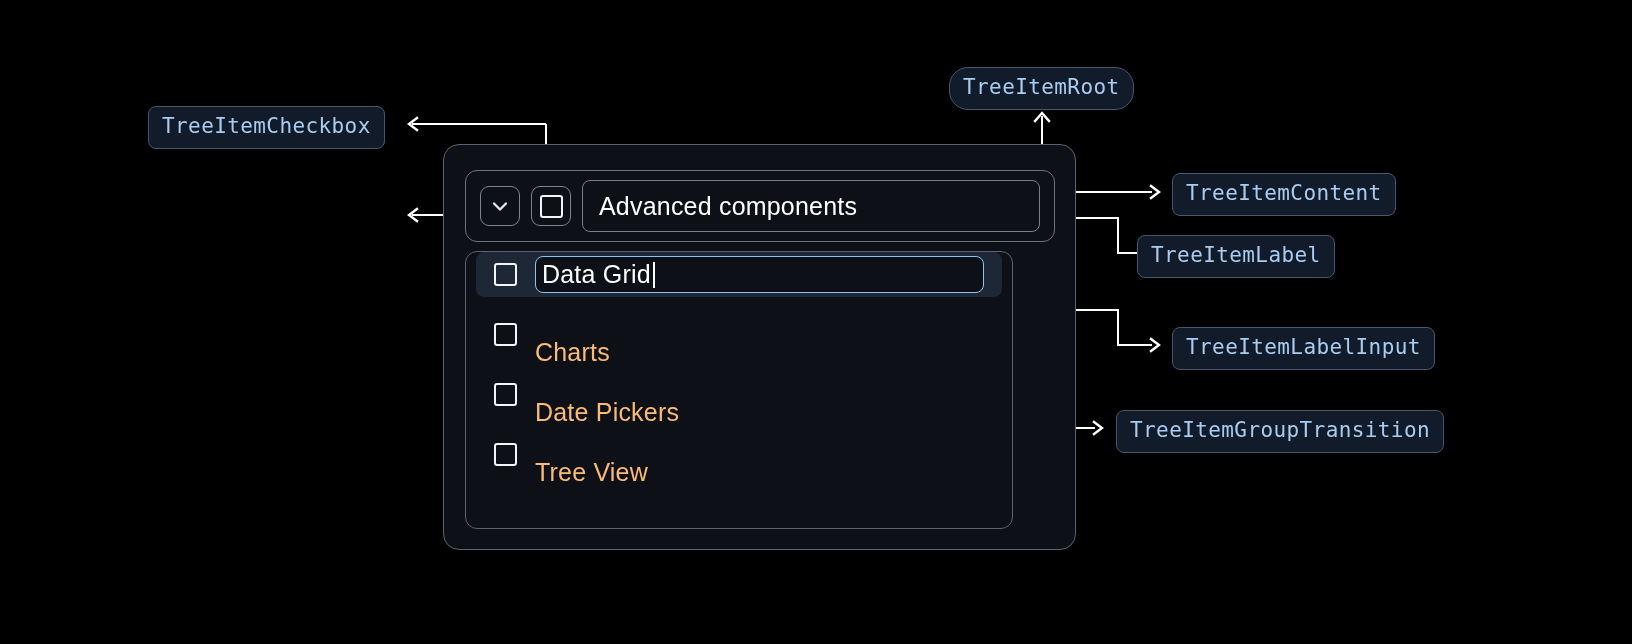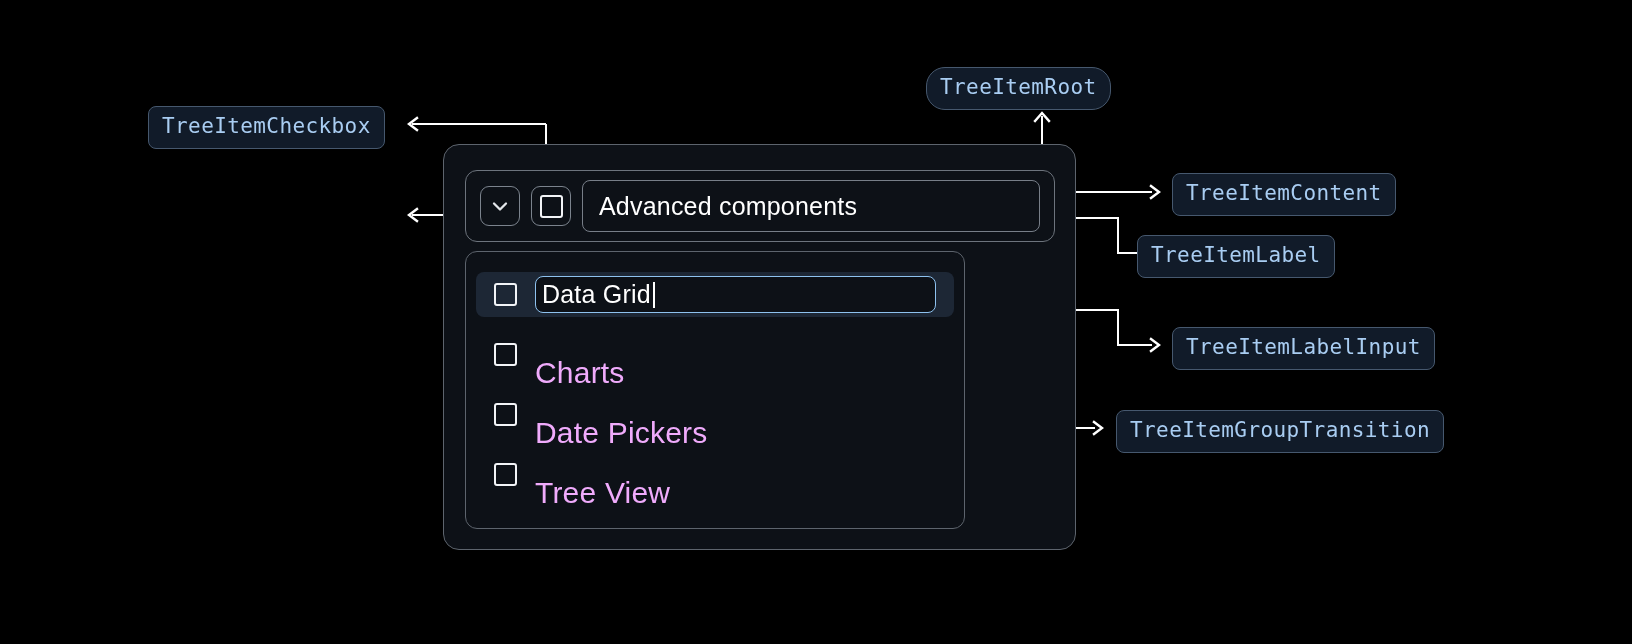--- a/index.html
+++ b/index.html
@@ -77,42 +77,41 @@
     box-sizing:border-box;
     border:1px solid #777e88;
     border-radius:8px;
     display:flex;align-items:center;
     padding-left:16px;
     color:#ffffff;font-size:25px;
     letter-spacing:.2px;
   }
 
   #group{
-    position:absolute;left:21px;top:106px;width:500px;height:278px;
+    position:absolute;left:21px;top:106px;width:548px;height:278px;
     box-sizing:border-box;
     background:#0d1117;
     border:1px solid #5d646d;
     border-radius:12px;
-    padding-top:20px;
   }
   .row{
     position:relative;
     height:45px;
     margin:0 10px 15px 10px;
     border-radius:8px;
     display:flex;align-items:center;
     padding-left:18px;
     gap:18px;
   }
   .row.sel{background:#1d2735;}
   .rowcb{
     width:23px;height:23px;flex:0 0 23px;box-sizing:border-box;
     border:2.5px solid #f2f4f7;border-radius:3px;
   }
-  .rowtext{color:#f0abfc;font-size:30px;letter-spacing:.2px;margin-top:36px;}
+  .rowtext{color:#fdba74;font-size:25px;letter-spacing:.2px;margin-top:36px;}
   .rowinput{
     flex:1 1 auto;margin-right:18px;height:37px;box-sizing:border-box;
     border:1.5px solid #8ec2ef;border-radius:8px;
     background:#0d1117;
     display:flex;align-items:center;
     padding-left:6px;
     color:#ffffff;font-size:25px;letter-spacing:.2px;
   }
   .caret{
     display:inline-block;width:2px;height:26px;background:#ffffff;
@@ -181,21 +180,21 @@
   <div class="arw" style="left:404px;top:207px;">
     <svg width="18" height="16" viewBox="0 0 18 16">
         <path d="M13 2 L5 8 L13 14" fill="none" stroke="#ffffff" stroke-width="2.4" stroke-linecap="square"></path>
       </svg>
   </div>
   <div class="dot" style="left:483px;top:215px;"></div>
 
   <div class="chip" style="left:148px;top:106px;">TreeItemCheckbox</div>
 
 
-  <div class="chip" style="left:926px;top:67px;border-radius:19px;">TreeItemRoot</div>
+  <div class="chip" style="left:949px;top:67px;border-radius:19px;">TreeItemRoot</div>
 
   <div class="chip" style="left:1172px;top:173px;">TreeItemContent</div>
 
   <div class="chip" style="left:1137px;top:235px;">TreeItemLabel</div>
 
   <div class="chip" style="left:1172px;top:327px;">TreeItemLabelInput</div>
 
   <div class="chip" style="left:1116px;top:410px;">TreeItemGroupTransition</div>
 
   <div id="root">

